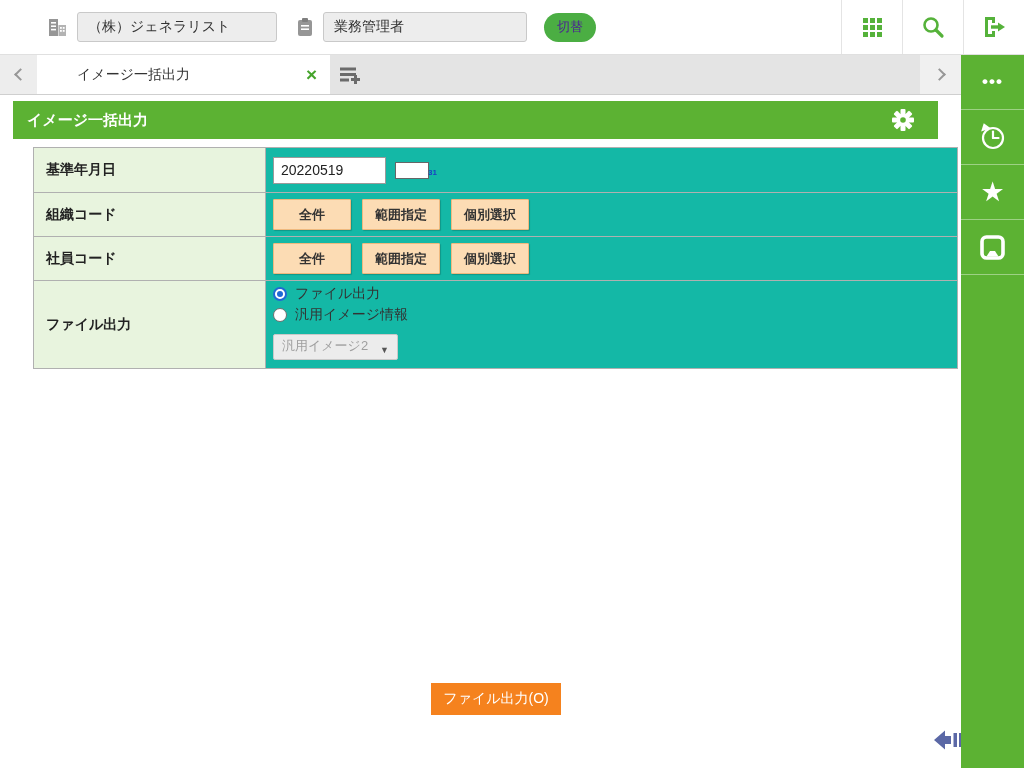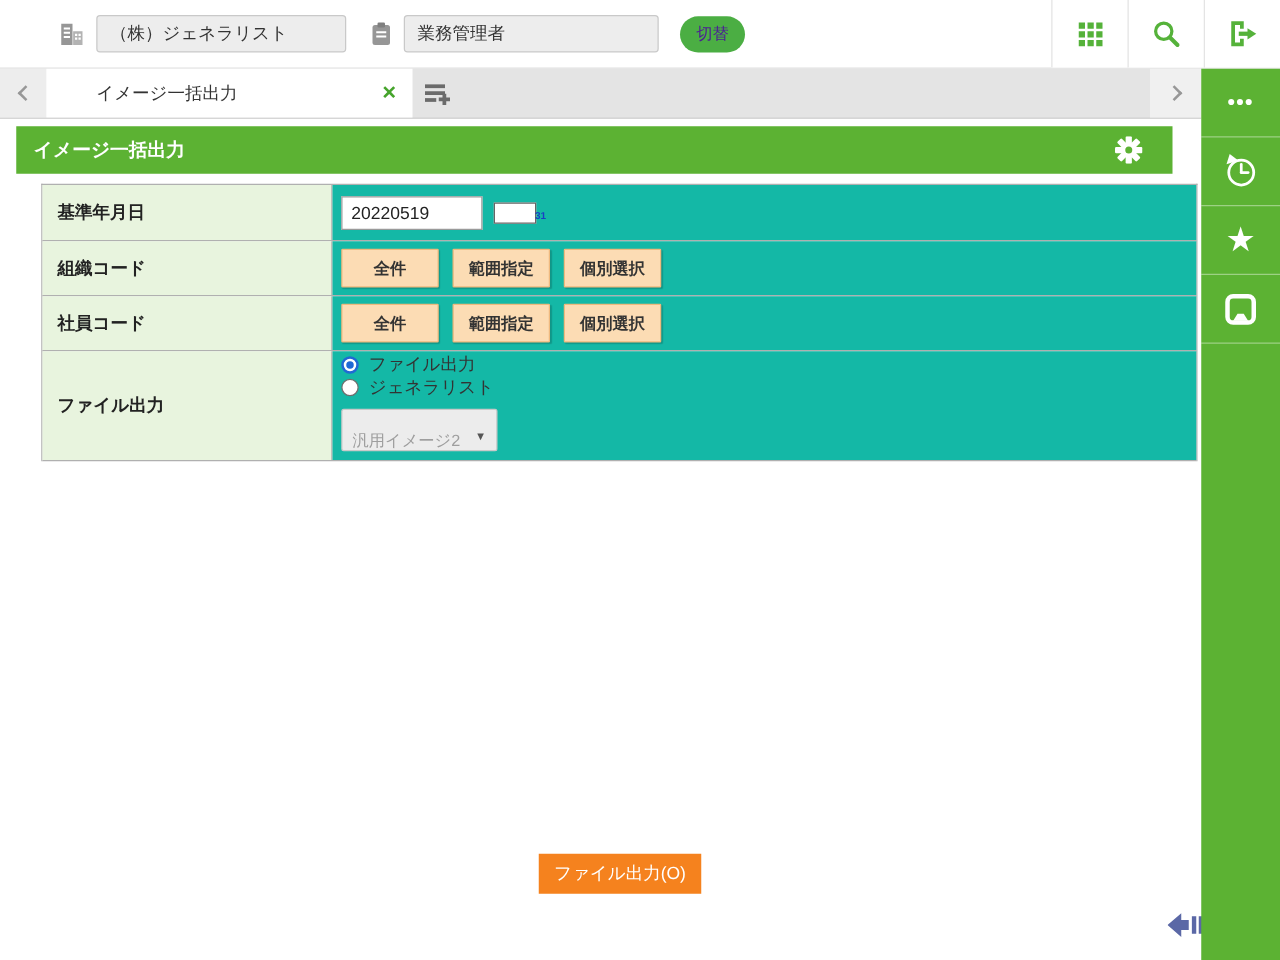--- a/index.html
+++ b/index.html
@@ -87,22 +87,22 @@
   .radio-line { display:flex; align-items:center; height:22px; cursor:pointer; }
   .radio { width:14px; height:14px; border-radius:50%; position:relative;
     background:#fff; flex:none; }
   .radio.sel { border:2px solid #2069d4; }
   .radio.sel::after { content:""; position:absolute; inset:2px;
     border-radius:50%; background:#2069d4; }
   .radio.unsel { border:1.5px solid #6e6e6e; }
   .radio-label { font-size:14px; color:#333; margin-left:8px; }
   .dd { margin-top:8px; margin-bottom:8px; width:125px; height:26px;
     background:#ececec; border:1px solid #c9c9c9; border-radius:2px;
-    display:flex; align-items:flex-start; justify-content:space-between;
-    padding:16px 8px; cursor:default; }
+    display:flex; align-items:flex-end; justify-content:space-between;
+    padding:4px 8px; cursor:default; }
   .dd-text { font-size:13px; color:#9e9e9e; }
   .dd-arrow { font-size:9px; color:#555; }
 
   
   .export-btn { position:absolute; left:431px; top:683px; width:130px;
     height:32px; background:#f5821e; border:none; color:#fff; font-size:14px;
     cursor:pointer; font-family:"Liberation Sans",sans-serif; }
 
   
   .collapse { position:absolute; left:934px; top:728px; cursor:pointer; }
@@ -257,21 +257,21 @@
 
     <div class="frow" style="height:88px">
       <div class="flabel">ファイル出力</div>
       <div class="fvalue col">
         <div class="radio-line">
           <span class="radio sel"></span>
           <span class="radio-label">ファイル出力</span>
         </div>
         <div class="radio-line">
           <span class="radio unsel"></span>
-          <span class="radio-label">ジェネラリスト</span>
+          <span class="radio-label">汎用イメージ情報</span>
         </div>
         <div class="dd">
           <span class="dd-text">汎用イメージ2</span>
           <span class="dd-arrow">▼</span>
         </div>
       </div>
     </div>
 
   </div>
 

